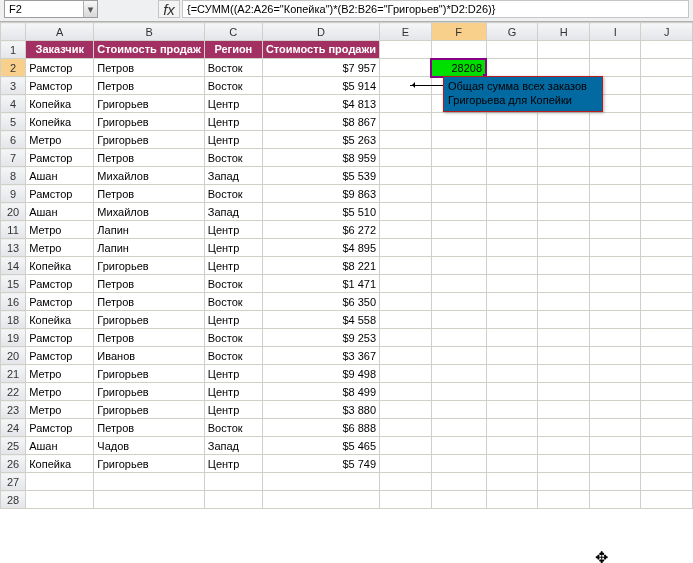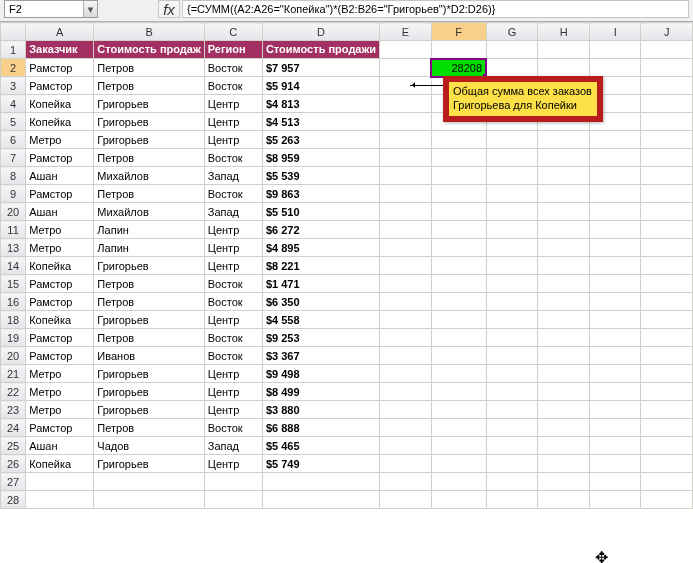--- a/index.html
+++ b/index.html
@@ -97,32 +97,33 @@
     background: linear-gradient(#f5f6f8,#e3e5e8);
   }
   .col-A { width: 70px; }
   .col-B { width: 72px; }
   .col-C { width: 60px; }
   .col-D { width: 78px; }
   .col-std { width: 57px; }
   .data-hdr td {
     background: #a33063;
     color: #fff;
+    text-align: center;
     font-weight: bold;
     height: 36px;
     line-height: 1.15;
     border: 1px solid #7d1f48;
     padding: 2px 3px;
     white-space: normal;
   }
   td.data-cell {
     background: #fff;
     border: 1px solid #808080;
   }
-  td.val { text-align: left; font-weight: bold; }
+  td.val { text-align: right; }
   .selcell {
     background: #00e000;
     border: 2px solid #880088 !important;
     text-align: right;
     position: relative;
     margin-left: 36px;
   }
   .selcell::after {
     content: "";
     position: absolute;
@@ -130,22 +131,22 @@
     bottom: -3px;
     width: 5px;
     height: 5px;
     background: #880088;
   }
   .comment {
     position: absolute;
     left: 443px;
     top: 54px;
     width: 160px;
-    background: #fde047;
-    border: 6px solid #b91c1c;
+    background: #0369a1;
+    border: 1px solid #b91c1c;
     padding: 3px 4px;
     font-size: 11px;
     line-height: 1.25;
     box-shadow: 1px 1px 3px rgba(0,0,0,0.3);
   }
   .comment-arrow {
     position: absolute;
     left: 410px;
     top: 63px;
     width: 34px;
@@ -253,21 +254,21 @@
           <td></td>
           <td></td>
           <td></td>
           <td></td>
         </tr>
         <tr>
           <th class="rowhdr">5</th>
           <td class="data-cell">Копейка</td>
           <td class="data-cell">Григорьев</td>
           <td class="data-cell">Центр</td>
-          <td class="data-cell val">$4 513</td>
+          <td class="data-cell val">$8 867</td>
           <td></td>
           <td></td>
           <td></td>
           <td></td>
           <td></td>
           <td></td>
         </tr>
         <tr>
           <th class="rowhdr">6</th>
           <td class="data-cell">Метро</td>

